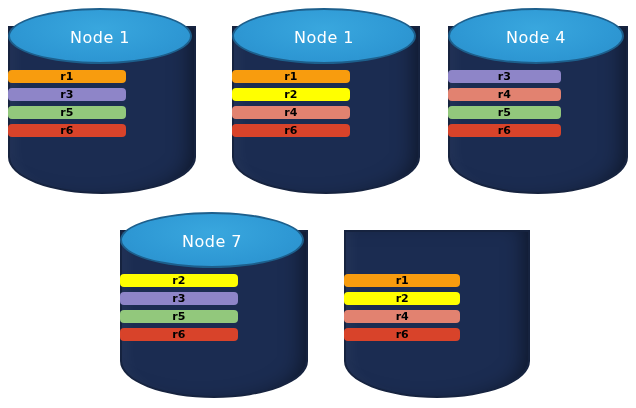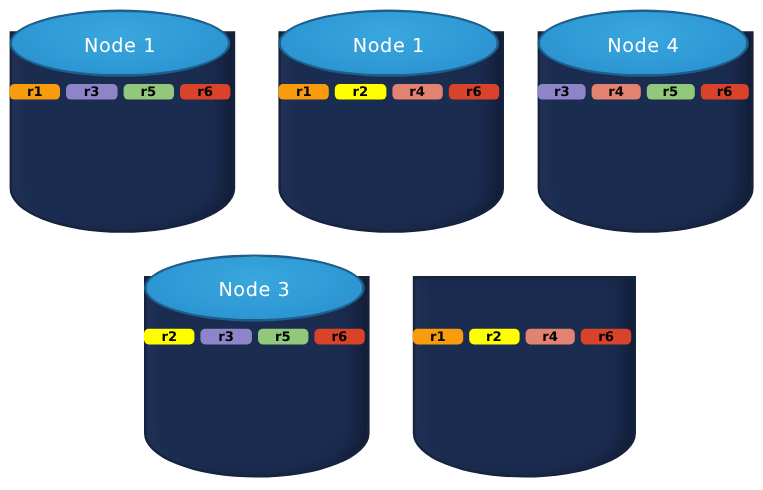--- a/index.html
+++ b/index.html
@@ -62,21 +62,21 @@
     position: relative;
     top: 1px;
   }
 
   .replica-stack {
     position: absolute;
     left: 0;
     top: 62px;
     width: 100%;
     display: flex;
-    flex-direction: row;
+    flex-direction: column;
     gap: 5px;
   }
 
   .replica-bar {
     width: 64%;
     height: 13px;
     border-radius: 4px;
     display: flex;
     align-items: center;
     justify-content: center;
@@ -123,21 +123,21 @@
       <div class="replica-stack">
         <div class="replica-bar" style="background: rgb(142, 133, 200);">r3</div>
         <div class="replica-bar" style="background: rgb(226, 130, 112);">r4</div>
         <div class="replica-bar" style="background: rgb(146, 200, 124);">r5</div>
         <div class="replica-bar" style="background: rgb(216, 67, 42);">r6</div>
       </div>
     </div>
     <div class="node" style="left: 120px; top: 212px; width: 184px; height: 182px;">
       <div class="cyl-body"></div>
       <div class="cyl-top">
-        <span class="node-label">Node  3</span>
+        <span class="node-label">Node  7</span>
       </div>
       <div class="replica-stack">
         <div class="replica-bar" style="background: rgb(255, 255, 0);">r2</div>
         <div class="replica-bar" style="background: rgb(142, 133, 200);">r3</div>
         <div class="replica-bar" style="background: rgb(146, 200, 124);">r5</div>
         <div class="replica-bar" style="background: rgb(216, 67, 42);">r6</div>
       </div>
     </div>
     <div class="node" style="left: 344px; top: 212px; width: 182px; height: 182px;">
       <div class="cyl-body"></div>

